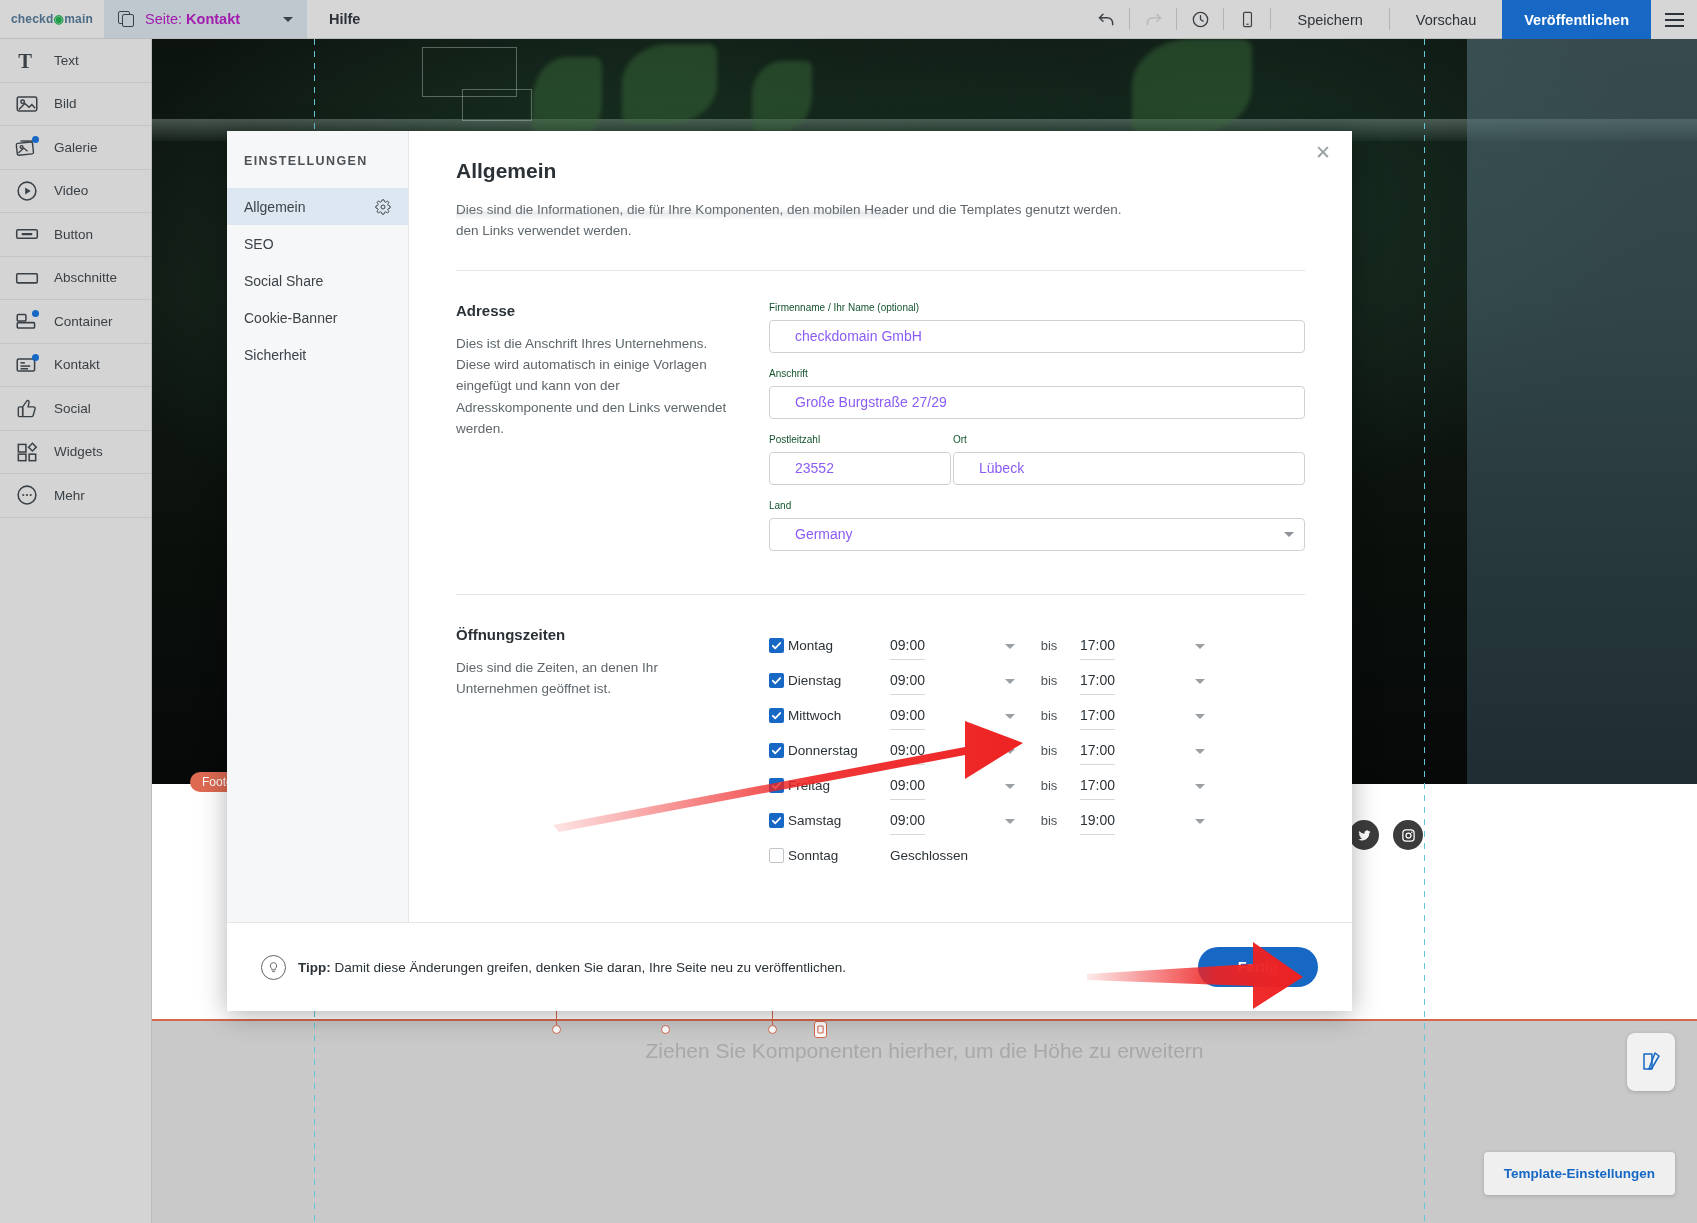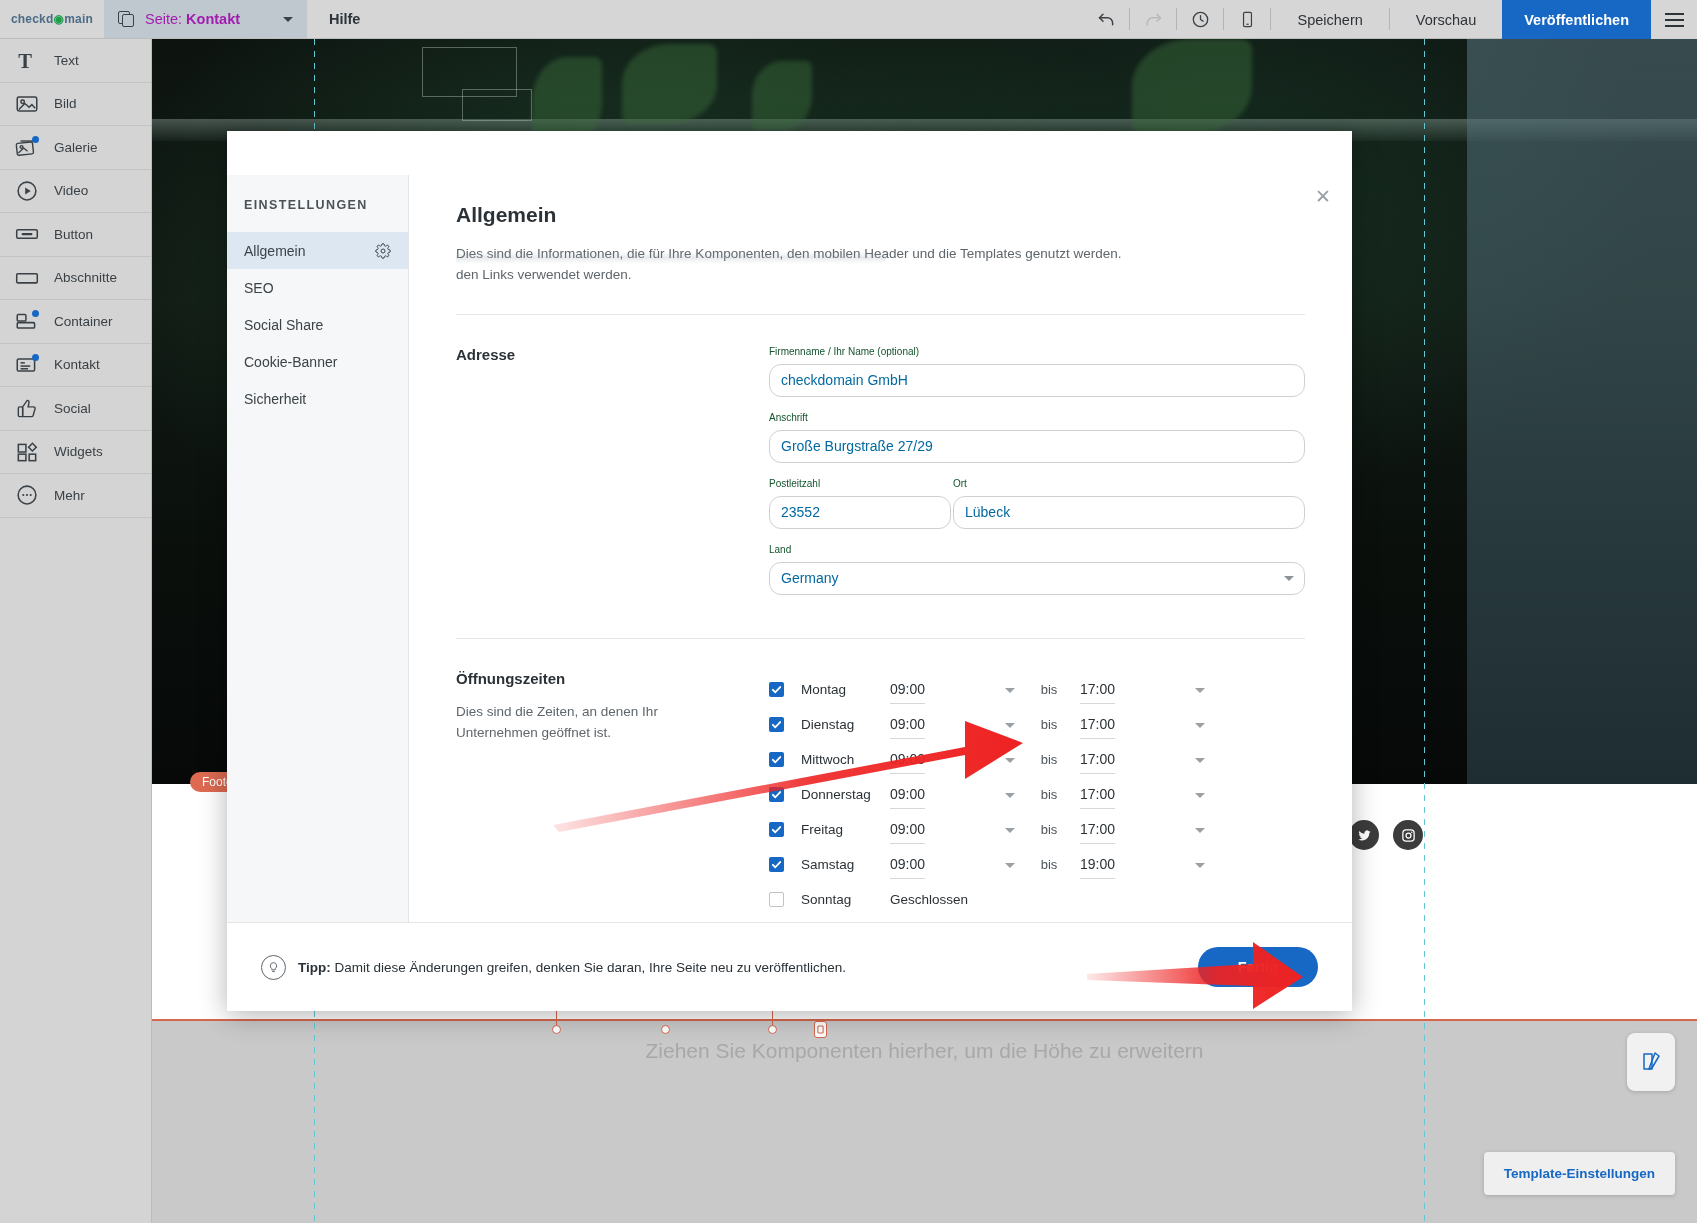--- a/index.html
+++ b/index.html
@@ -149,21 +149,21 @@
     border-radius: 4px; padding: 14px 20px; font-size: 13.5px; font-weight: 700;
     color: #1668c4; box-shadow: 0 1px 4px rgba(0,0,0,.18); cursor: pointer;
   }
 
   
   .modal {
     position: absolute; left: 227px; top: 131px; width: 1125px; height: 880px;
     background: #fff; box-shadow: 0 4px 26px rgba(0,0,0,.30); z-index: 60;
     display: flex; flex-direction: column;
   }
-  .modal-body { display: flex; flex: 1 1 auto; min-height: 0; margin-top: 44px; }
+  .modal-body { display: flex; flex: 1 1 auto; min-height: 0; }
   .modal-nav { width: 182px; background: #f6f7f8; border-right: 1px solid #e4e6e8; }
   .nav-title {
     font-size: 12.5px; letter-spacing: 1.4px; color: #4b5257; font-weight: 600;
     padding: 23px 17px 20px 17px;
   }
   .nav-item {
     height: 37px; display: flex; align-items: center; padding: 0 17px;
     font-size: 14px; color: #3b4348; cursor: pointer;
   }
   .nav-item.active { background: #dde7f2; }
@@ -184,22 +184,22 @@
   .hr { height: 1px; background: #e3e5e7; margin: 28px 0 0 0; }
 
   .section { display: flex; padding-top: 31px; }
   .sec-left { width: 313px; padding-right: 38px; }
   .sec-h { font-size: 15px; font-weight: 700; color: #2b3237; margin-bottom: 14px; }
   .sec-p { font-size: 13.5px; color: #5e666b; line-height: 1.58; }
   .sec-right { flex: 1 1 auto; }
 
   .fl { font-size: 10px; color: #14532d; margin-bottom: 7px; display: block; }
   .fi {
-    width: 100%; height: 33px; border: 1px solid #cdd1d4; border-radius: 12px;
-    padding: 0 11px; font-size: 14px; color: #0369a1; background: #fff;
+    width: 100%; height: 33px; border: 1px solid #cdd1d4; border-radius: 4px;
+    padding: 0 25px; font-size: 14px; color: #8b5cf6; background: #fff;
     font-family: "Liberation Sans", sans-serif;
   }
   .fgroup { margin-bottom: 15px; }
   .frow { display: flex; gap: 2px; }
   .frow > div { flex: 1 1 0; }
   .frow > div.narrow { flex: 0 0 182px; }
   .sel-wrap { position: relative; }
   .sel-wrap .arrow {
     position: absolute; right: 11px; top: 14px; width: 0; height: 0;
     border-left: 5px solid transparent; border-right: 5px solid transparent;
@@ -209,21 +209,21 @@
   
   .hours { margin-top: 2px; }
   .hrow { display: flex; align-items: center; height: 35px; }
   .cb {
     width: 15px; height: 15px; border-radius: 2px; flex: 0 0 auto;
     display: flex; align-items: center; justify-content: center; cursor: pointer;
   }
   .cb.on { background: #1668c4; }
   .cb.off { background: #fff; border: 1.6px solid #bfc4c8; }
   .cb svg { display: block; }
-  .dayname { width: 106px; padding-left: 17px; font-size: 13.5px; color: #2b3237; }
+  .dayname { width: 106px; padding-left: 4px; font-size: 13.5px; color: #2b3237; }
   .tsel { position: relative; width: 128px; }
   .tsel .val {
     font-size: 14px; color: #2b3237; padding-bottom: 6px; border-bottom: 1px solid #d4d8db;
     cursor: pointer;
   }
   .tsel .tarrow {
     position: absolute; right: 3px; top: 8px; width: 0; height: 0;
     border-left: 5px solid transparent; border-right: 5px solid transparent;
     border-top: 5px solid #9aa0a4;
   }
@@ -526,20 +526,21 @@
         <div class="m-sub">
           <span>Dies sind die Informationen, die für Ihre Komponenten, den mobilen Header und die Templates genutzt werden.</span>
           <div class="ghost"></div>
           <div>den Links verwendet werden.</div>
         </div>
         <div class="hr"></div>
 
         <div class="section">
           <div class="sec-left">
             <div class="sec-h">Adresse</div>
+            <div class="sec-p">Dies ist die Anschrift Ihres Unternehmens. Diese wird automatisch in einige Vorlagen eingefügt und kann von der Adresskomponente und den Links verwendet werden.</div>
           </div>
           <div class="sec-right">
 
             <div class="fgroup">
               <label class="fl">Firmenname / Ihr Name (optional)</label>
               <input class="fi" value="checkdomain GmbH" style="">
             </div>
 
             <div class="fgroup">
               <label class="fl">Anschrift</label>

